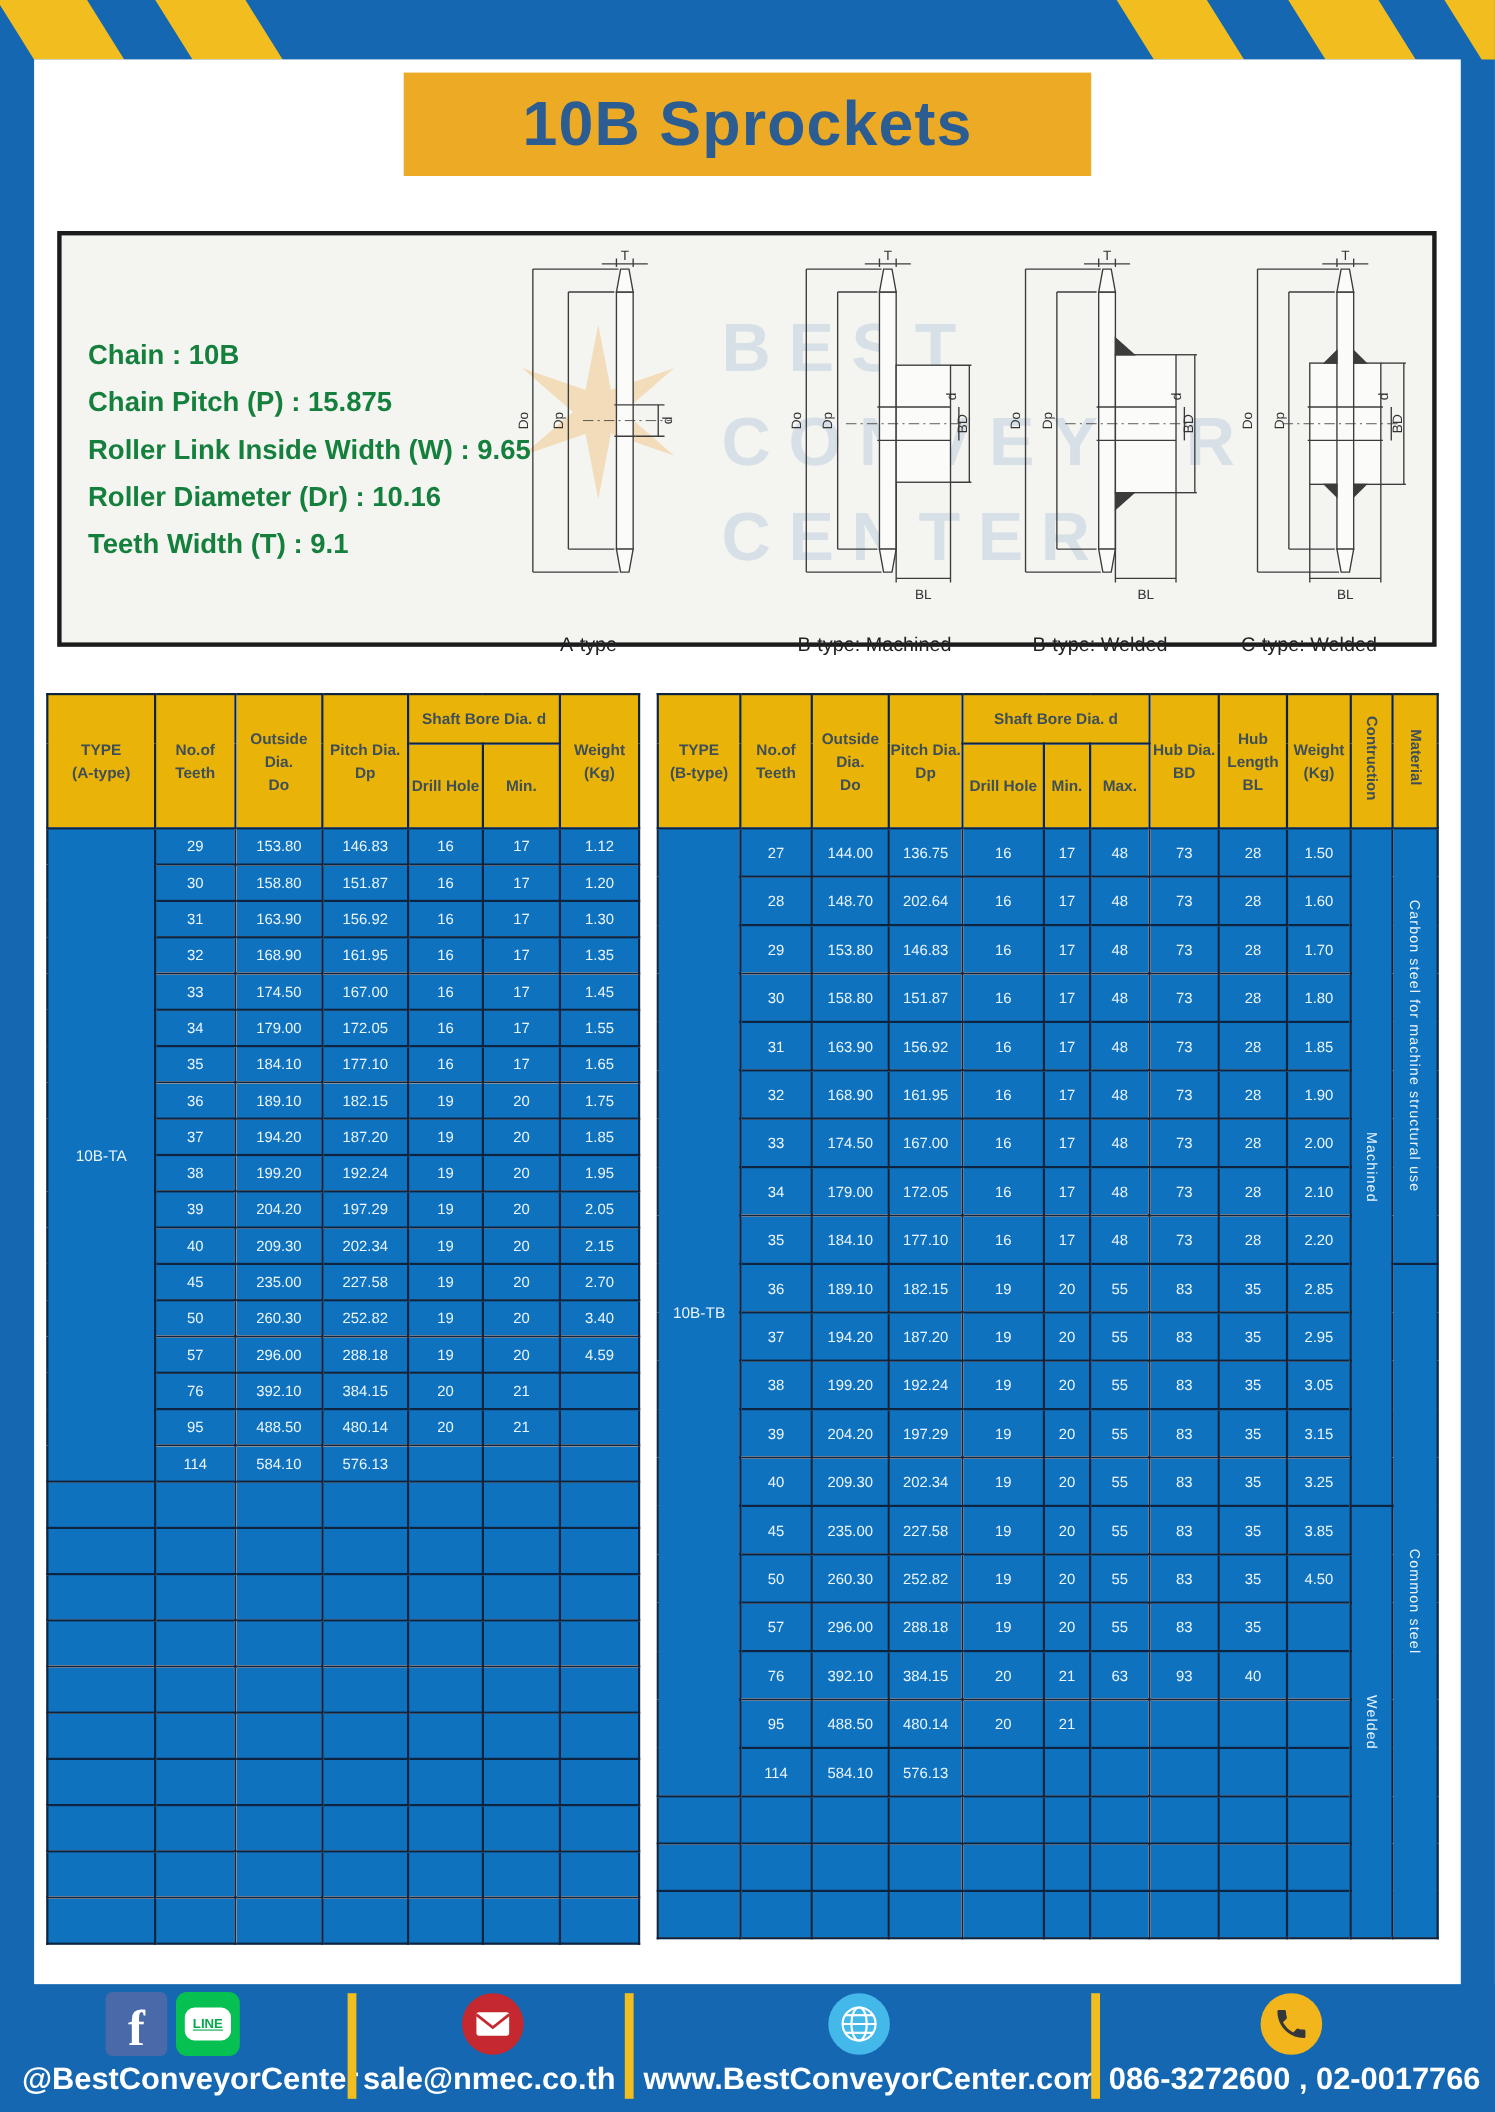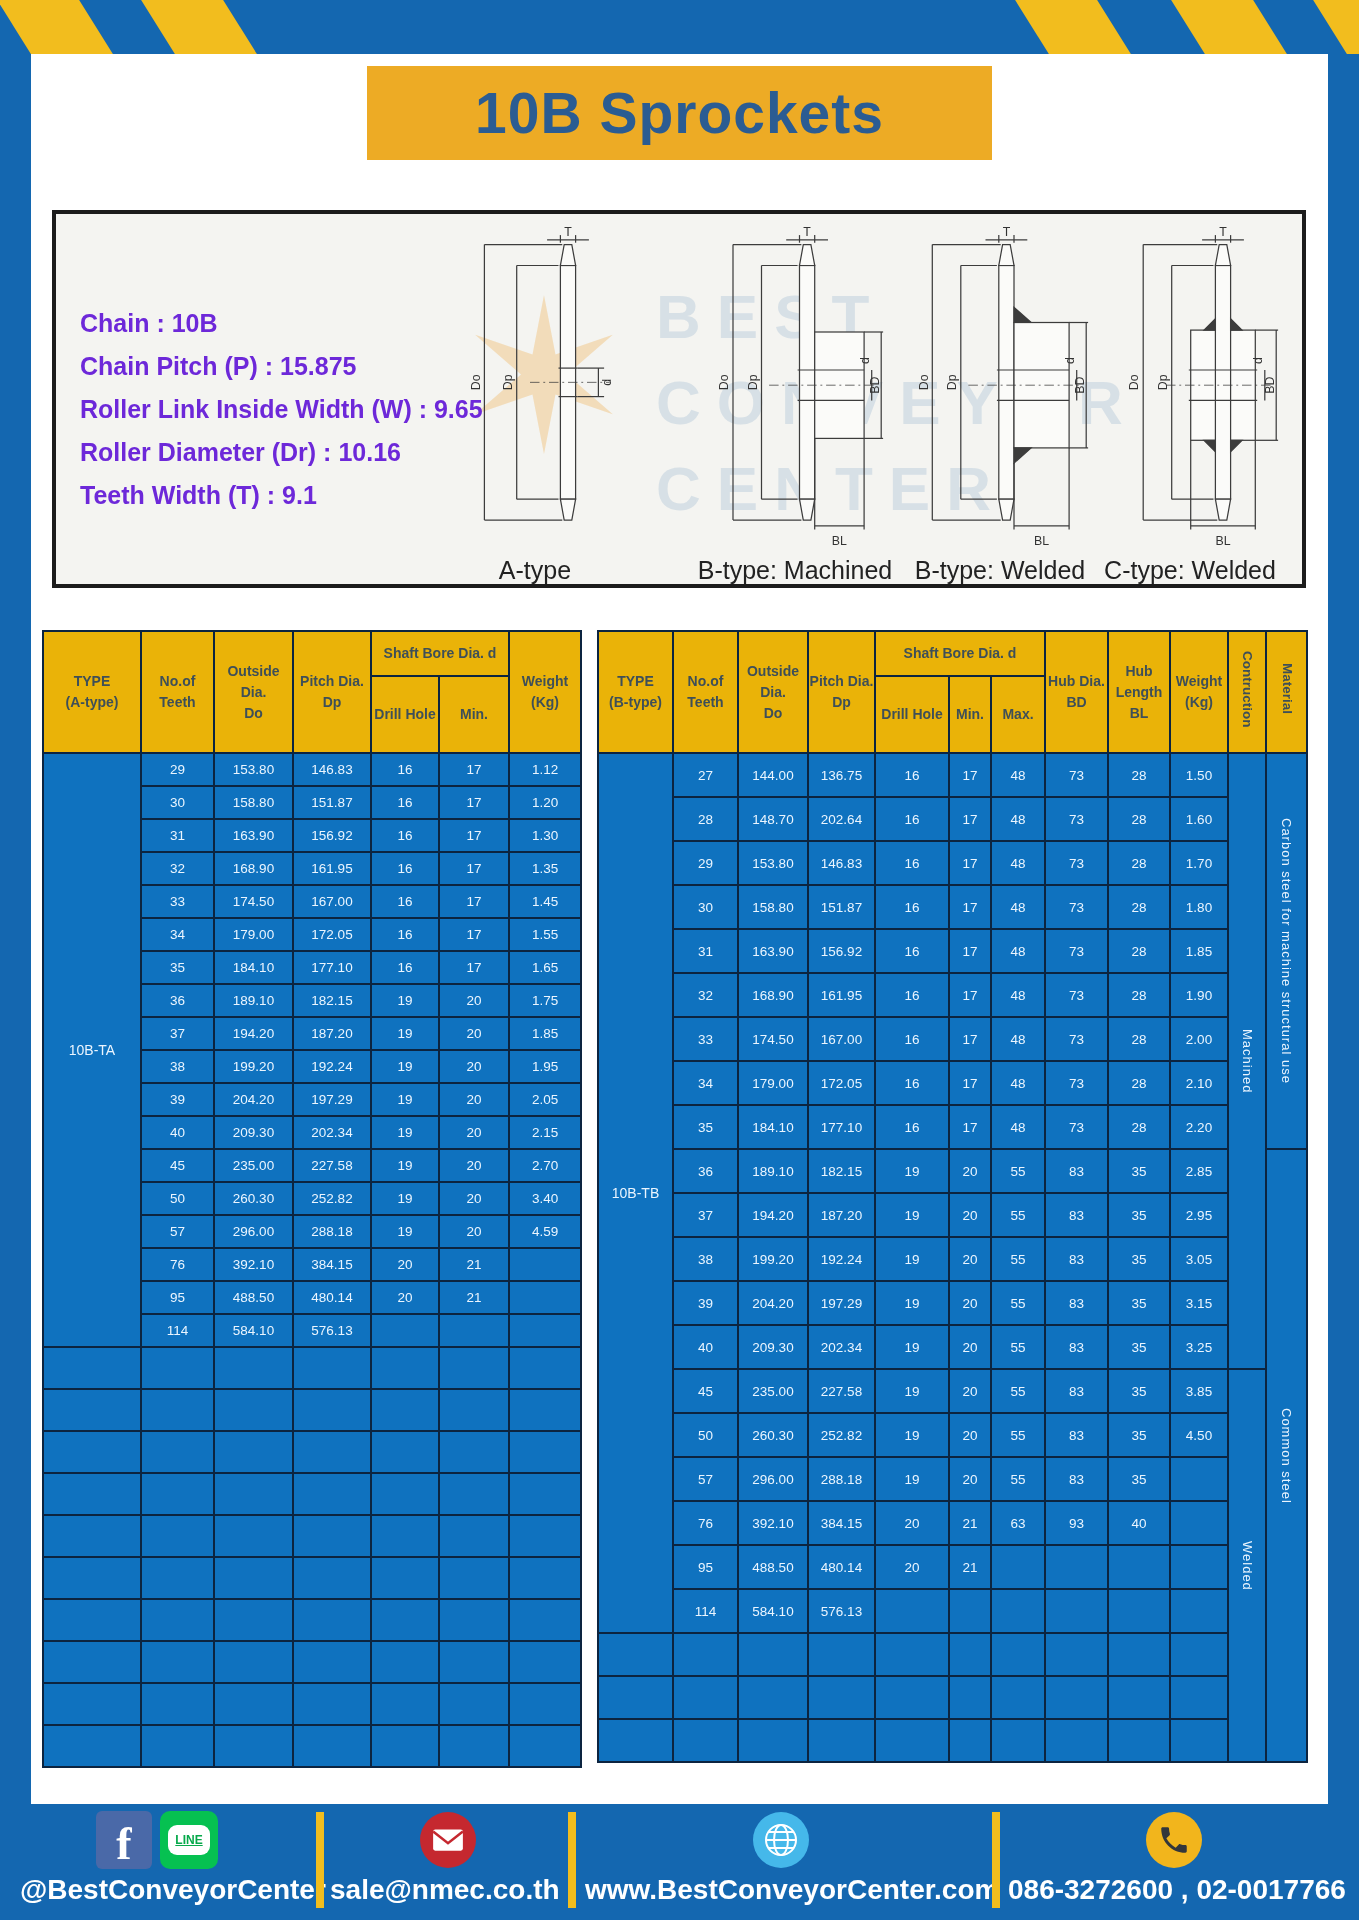--- a/index.html
+++ b/index.html
@@ -11,27 +11,27 @@
   
   .page{position:absolute;left:31px;top:54px;width:1297px;height:1750px;background:#ffffff;}
   
   .title-box{position:absolute;left:367px;top:66px;width:625px;height:94px;background:#EDAB25;
              display:flex;align-items:center;justify-content:center;}
   .title-box .t{font-size:57px;font-weight:bold;color:#2B5C92;letter-spacing:1px;}
   
   .diagram-box{position:absolute;left:52px;top:210px;width:1246px;height:370px;background:#F4F4F1;
                border:4px solid #1c1c1c;}
   .specs{position:absolute;left:24px;top:88px;}
-  .specs div{font-size:25px;font-weight:bold;color:#6d28d9;line-height:43px;white-space:nowrap;}
+  .specs div{font-size:25px;font-weight:bold;color:#15803d;line-height:43px;white-space:nowrap;}
   .watermark{position:absolute;left:400px;top:30px;width:760px;height:300px;pointer-events:none;}
   .wm-star{position:absolute;left:0;top:30px;font-size:210px;line-height:210px;color:rgba(238,166,60,0.30);}
   .wm-text{position:absolute;left:200px;top:30px;font-size:62px;font-weight:bold;letter-spacing:16px;
            color:rgba(150,180,205,0.30);line-height:86px;white-space:nowrap;}
   .drawing{position:absolute;top:12px;width:190px;height:326px;}
-  .caption{position:absolute;top:342px;width:220px;text-align:center;font-size:25px;color:#222222;}
+  .caption{position:absolute;top:362px;width:220px;text-align:center;font-size:18px;color:#222222;}
   
   table{border-collapse:collapse;table-layout:fixed;position:absolute;top:630px;}
   .table-a{left:42px;width:538px;}
   .table-b{left:597px;width:709px;}
   td{border:2px solid #0C2440;padding:0;overflow:hidden;}
   thead td{background:#eab308;color:#3E4F58;font-weight:bold;font-size:14px;text-align:center;
            white-space:pre-line;line-height:1.5;}
   tr.h1{height:45px;} tr.h2{height:77px;}
   tbody td{background:#0F72BF;color:#EAF5FF;font-size:13.5px;text-align:center;}
   .table-a tr.data{height:33px;} .table-a tr.blank{height:42px;}

